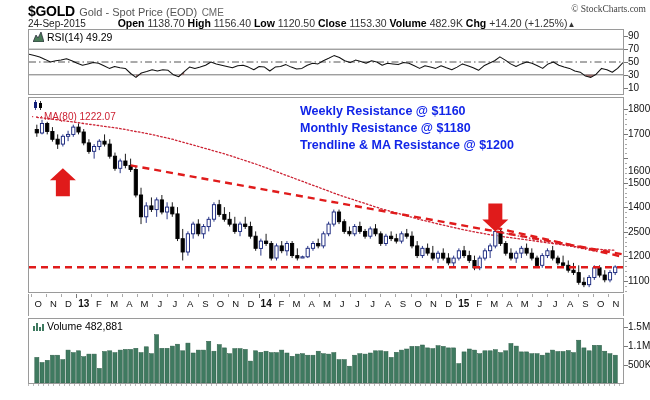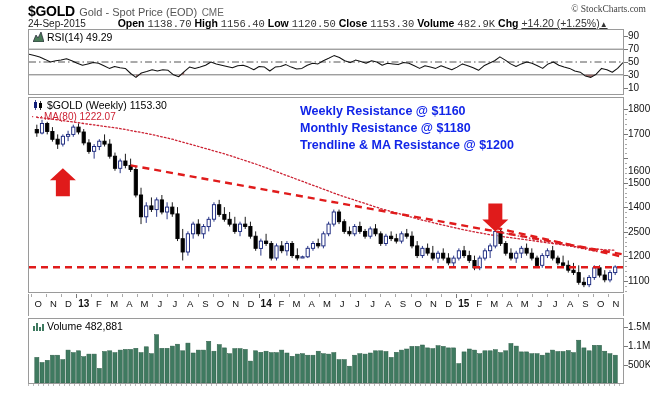--- a/index.html
+++ b/index.html
@@ -14,22 +14,22 @@
   .hdr{position:absolute;left:0;top:0;width:650px;}
   .hdr-row1{position:absolute;left:28px;top:2px;white-space:nowrap;}
   .sym{font-size:14px;font-weight:bold;color:#000;letter-spacing:-0.3px;}
   .symdesc{font-size:11px;color:#555;}
   .symex{font-size:10px;color:#666;}
   .sc{position:absolute;right:4px;top:4px;font-size:9.5px;color:#444;
       font-family:"Liberation Serif",serif;white-space:nowrap;}
   .hdr-row2{position:absolute;left:28px;top:17px;white-space:nowrap;font-size:10.5px;color:#222;}
   .date{font-size:10px;color:#222;}
   .lbl{font-weight:bold;color:#000;}
-  .val{color:#333;font-family:Liberation Mono, monospace;}
-  .up{color:#333;text-decoration:underline;}
+  .val{color:#333;}
+  .up{color:#333;}
 
   
   .wm{position:absolute;right:44px;top:29px;
       font-family:"Liberation Serif", serif;
       font-size:22px;font-variant:small-caps;font-weight:bold;
       color:#2b2b2b;letter-spacing:0.2px;white-space:nowrap;
       text-shadow:0 1px 0 rgba(170,130,60,.55);}
 
   
   .panel{position:absolute;border:1px solid #9a9a9a;background:#fff;box-sizing:border-box;}
@@ -350,21 +350,21 @@
         <path d="M 0,28 L 0,12 L -6,12 L 7,0 L 20,12 L 14,12 L 14,28 Z" fill="#e01b1b" transform="translate(26.868421052631575,70.325)"></path>
         <path d="M 0,0 L 0,16 L -6,16 L 7,28 L 20,16 L 14,16 L 14,0 Z" fill="#e01b1b" transform="translate(459.34210526315786,105.4875)"></path>
       </svg>
   </div>
   <span class="panel-label" style="left:33px;top:99px">
     <svg class="mini" width="11" height="10" viewBox="0 0 11 10">
       <rect x="1" y="2" width="3" height="6" fill="#12207a"></rect>
         <line x1="2.5" y1="0" x2="2.5" y2="10" stroke="#12207a" stroke-width="0.8"></line>
       <rect x="6" y="3" width="3" height="5" fill="#000"></rect>
         <line x1="7.5" y1="1" x2="7.5" y2="10" stroke="#000" stroke-width="0.8"></line>
-    </svg><span>$GOLD (Weekly) 1153.30</span>
+    </svg>
   </span>
   <span class="panel-label" style="left:31px;top:111px;color:#cc2233;font-size:10px">
     <span style="letter-spacing:1px">···</span><span>MA(80) 1222.07</span>
   </span>
   <div id="mainAxis">
       <div class="axis" style="left: 628px; top: 103.25px;">1800</div>
       <div class="axis" style="left: 624px; top: 109.25px; width: 4px; height: 1px; background: rgb(119, 119, 119);"></div>
       <div class="axis" style="left: 625px; top: 114.15px; width: 2px; height: 1px; background: rgb(170, 170, 170);"></div>
       <div class="axis" style="left: 625px; top: 119.05px; width: 2px; height: 1px; background: rgb(170, 170, 170);"></div>
       <div class="axis" style="left: 625px; top: 123.95px; width: 2px; height: 1px; background: rgb(170, 170, 170);"></div>

